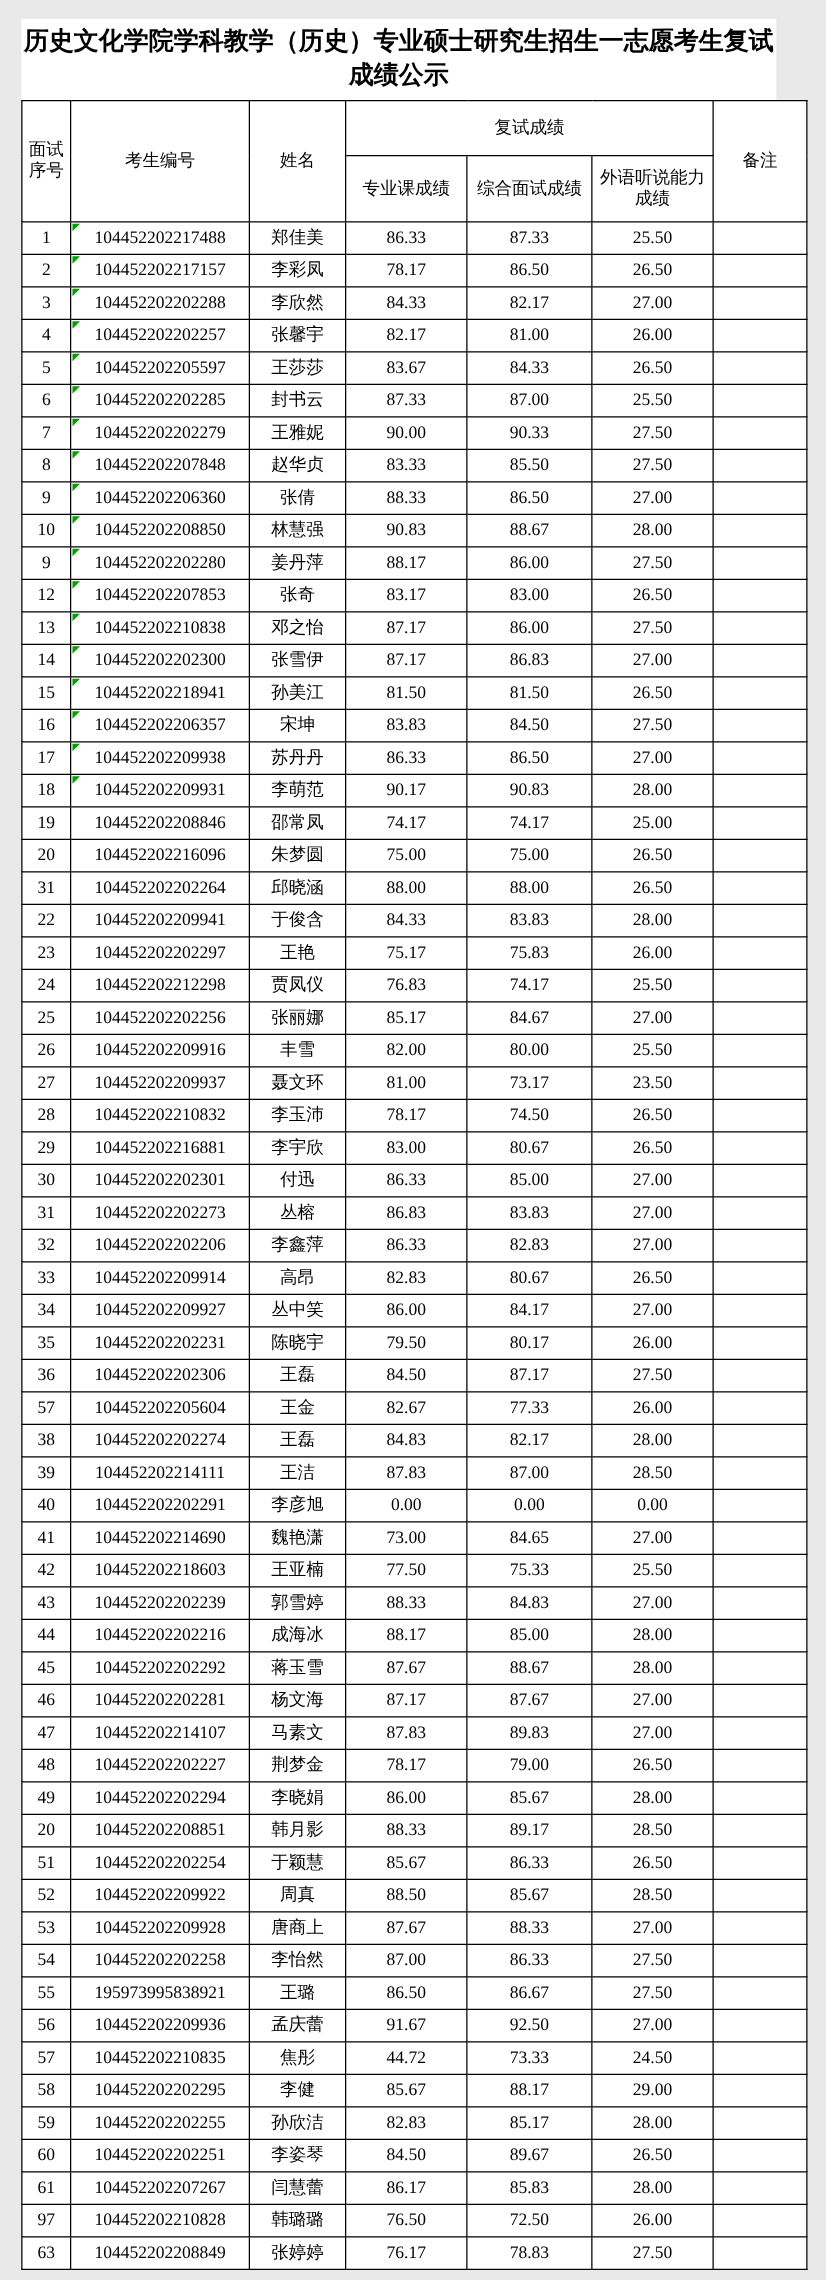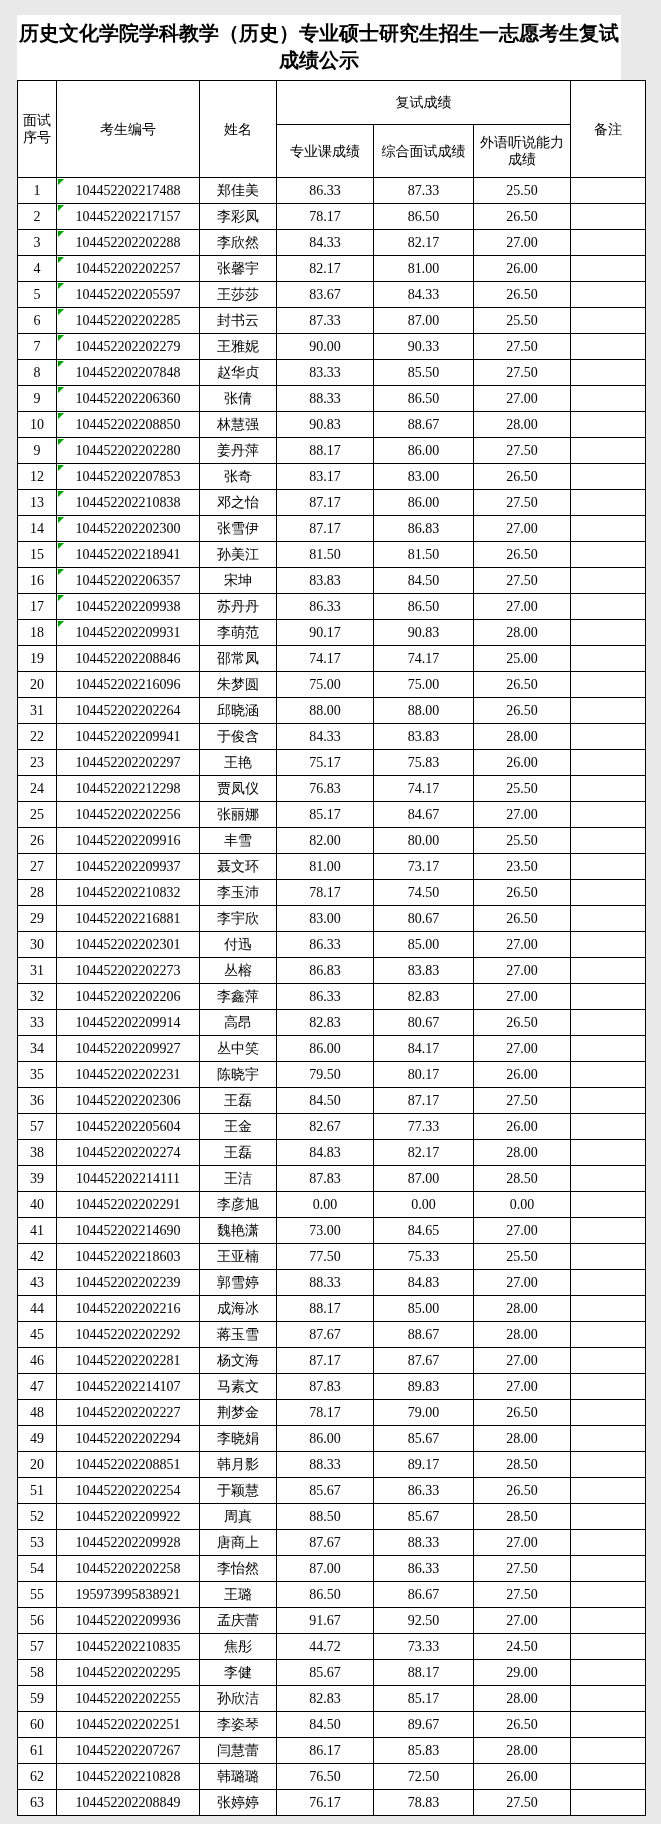--- a/index.html
+++ b/index.html
@@ -630,21 +630,21 @@
         <tr>
           <td>61</td>
           <td class="id-cell">104452202207267</td>
           <td>闫慧蕾</td>
           <td>86.17</td>
           <td>85.83</td>
           <td>28.00</td>
           <td></td>
         </tr>
         <tr>
-          <td>62</td>
+          <td>97</td>
           <td class="id-cell">104452202210828</td>
           <td>韩璐璐</td>
           <td>76.50</td>
           <td>72.50</td>
           <td>26.00</td>
           <td></td>
         </tr>
         <tr>
           <td>63</td>
           <td class="id-cell">104452202208849</td>

